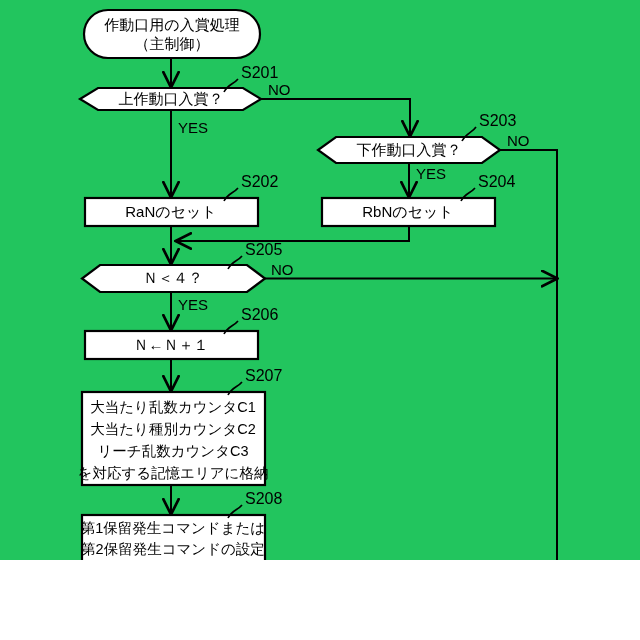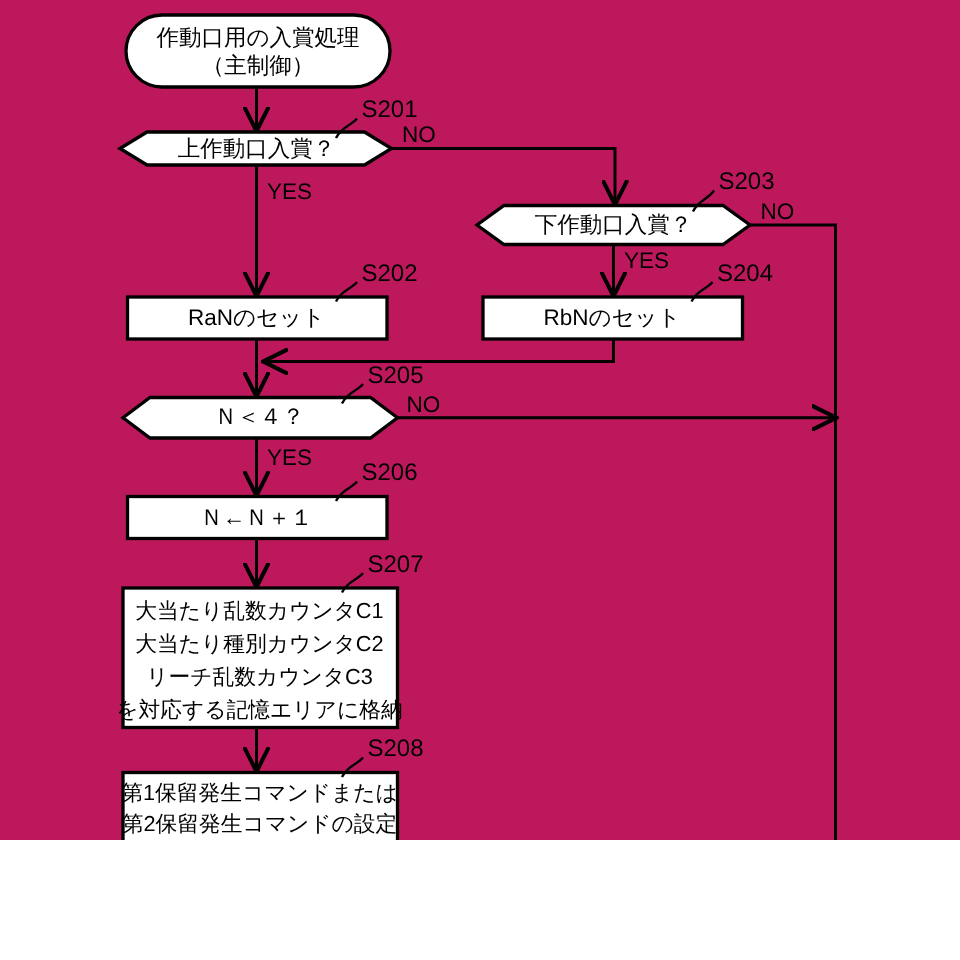--- a/index.html
+++ b/index.html
@@ -7,21 +7,21 @@
     padding: 0;
     background: #ffffff;
   }
   body {
     font-family: "Liberation Sans", "DejaVu Sans", sans-serif;
   }
   #flowchart-root {
     position: relative;
     width: 640px;
     height: 560px;
-    background: #be185d;
+    background: #22c55e;
     overflow: hidden;
   }
   svg.chart-canvas {
     display: block;
     width: 640px;
     height: 640px;
   }
   .shape-stroke {
     fill: #ffffff;
     stroke: #000000;

